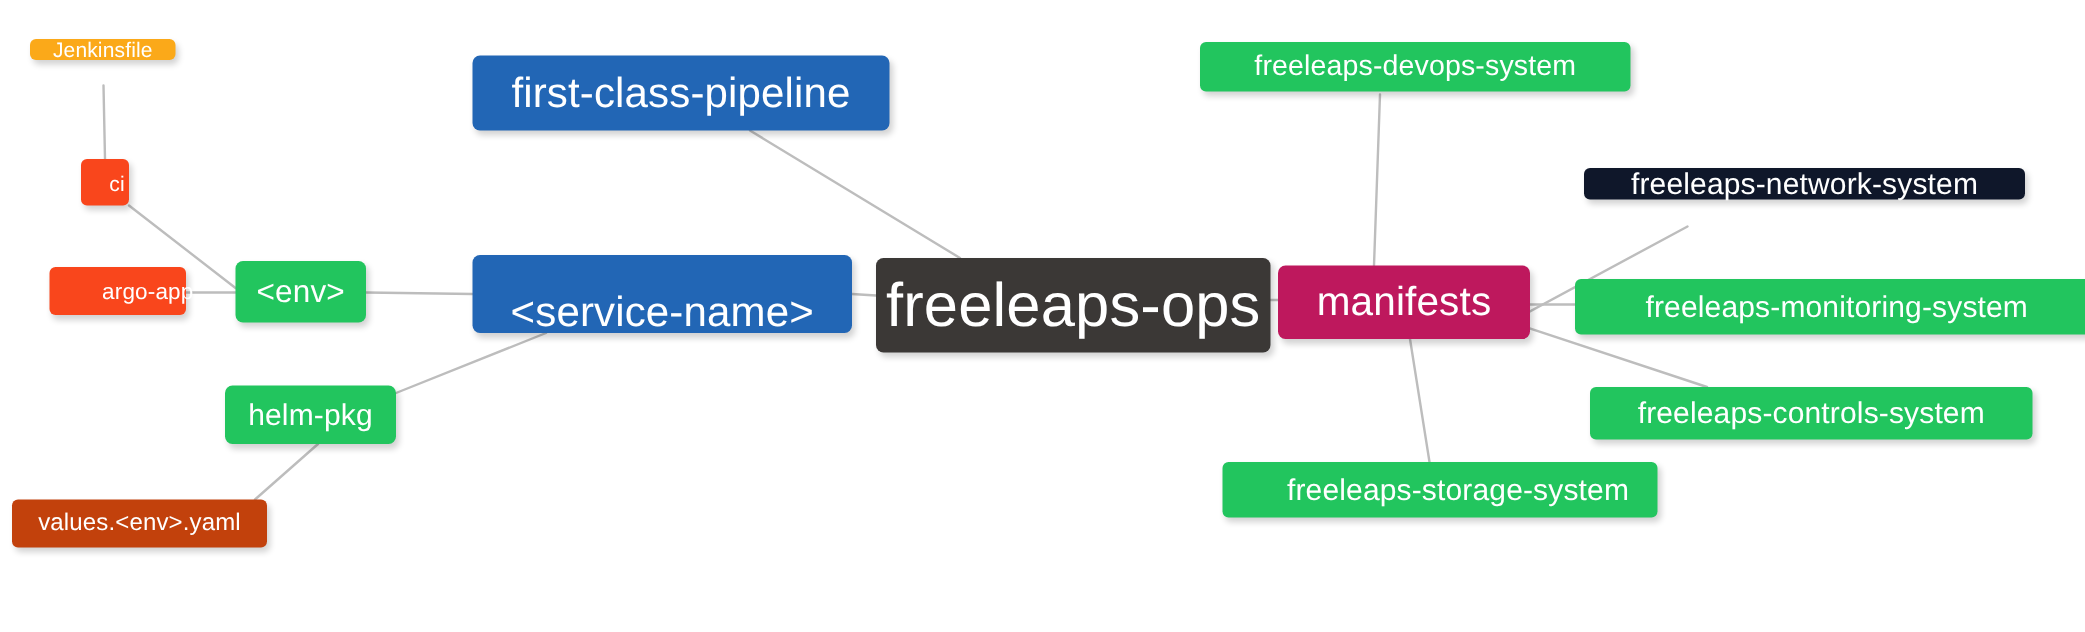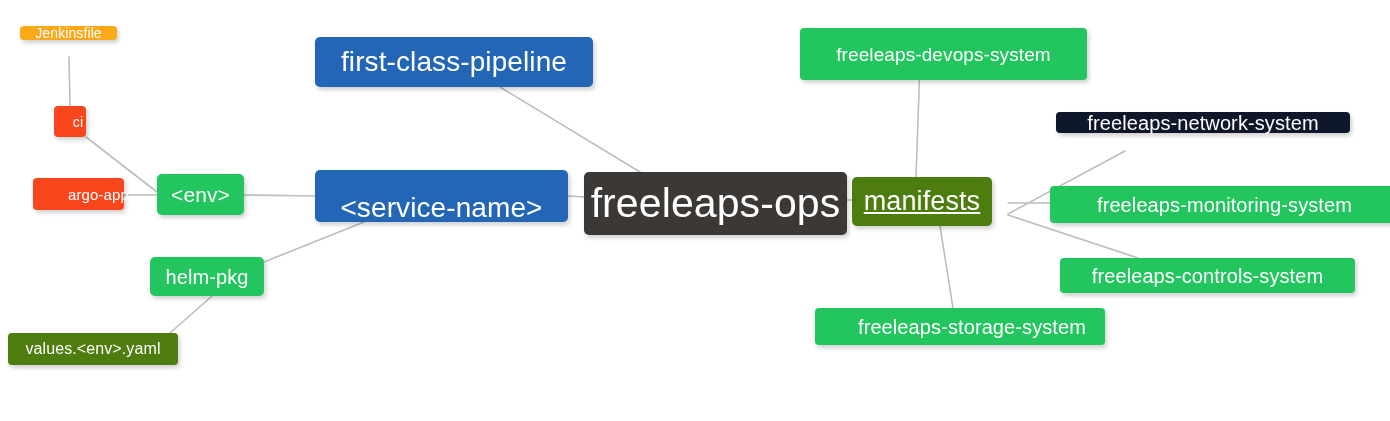--- a/index.html
+++ b/index.html
@@ -75,36 +75,36 @@
       </div>
       <div class="node" style="left: 33px; top: 178px; width: 91px; height: 32px; background: rgb(249, 70, 28); font-size: 15px; border-radius: 4px; padding-left: 40px;">
         <span class="node-label">argo-app</span>
       </div>
       <div class="node" style="left: 157px; top: 174px; width: 87px; height: 41px; background: rgb(34, 197, 94); font-size: 21px; border-radius: 5px;">
         <span class="node-label">&lt;env&gt;</span>
       </div>
       <div class="node" style="left: 150px; top: 257px; width: 114px; height: 39px; background: rgb(34, 197, 94); font-size: 20px; border-radius: 5px;">
         <span class="node-label">helm-pkg</span>
       </div>
-      <div class="node" style="left: 8px; top: 333px; width: 170px; height: 32px; background: #4d7c0f; font-size: 16px; border-radius: 4px;">
+      <div class="node" style="left: 8px; top: 333px; width: 170px; height: 32px; background: #c2410c; font-size: 16px; border-radius: 4px;">
         <span class="node-label">values.&lt;env&gt;.yaml</span>
       </div>
       <div class="node" style="left: 315px; top: 37px; width: 278px; height: 50px; background: rgb(34, 102, 181); font-size: 28px; border-radius: 5px;">
         <span class="node-label">first-class-pipeline</span>
       </div>
       <div class="node" style="left: 315px; top: 170px; width: 253px; height: 52px; background: rgb(34, 102, 181); font-size: 28px; border-radius: 5px; align-items: flex-end;">
         <span class="node-label">&lt;service-name&gt;</span>
       </div>
       <div class="node" style="left: 584px; top: 172px; width: 263px; height: 63px; background: rgb(59, 56, 54); font-size: 41px; border-radius: 5px;">
         <span class="node-label">freeleaps-ops</span>
       </div>
-      <div class="node" style="left: 852px; top: 177px; width: 140px; height: 49px; background: #4d7c0f; font-size: 27px; border-radius: 5px; text-decoration: underline;">
+      <div class="node" style="left: 852px; top: 177px; width: 168px; height: 49px; background: #be185d; font-size: 27px; border-radius: 5px;">
         <span class="node-label">manifests</span>
       </div>
-      <div class="node" style="left: 800px; top: 28px; width: 287px; height: 52px; background: rgb(34, 197, 94); font-size: 19px; border-radius: 4px;">
+      <div class="node" style="left: 800px; top: 28px; width: 287px; height: 33px; background: rgb(34, 197, 94); font-size: 19px; border-radius: 4px;">
         <span class="node-label">freeleaps-devops-system</span>
       </div>
       <div class="node" style="left: 1056px; top: 112px; width: 294px; height: 21px; background: #0f172a; font-size: 20px; border-radius: 4px;">
         <span class="node-label">freeleaps-network-system</span>
       </div>
       <div class="node" style="left: 1050px; top: 186px; width: 349px; height: 37px; background: rgb(34, 197, 94); font-size: 20px; border-radius: 4px;">
         <span class="node-label">freeleaps-monitoring-system</span>
       </div>
       <div class="node" style="left: 1060px; top: 258px; width: 295px; height: 35px; background: rgb(34, 197, 94); font-size: 20px; border-radius: 4px;">
         <span class="node-label">freeleaps-controls-system</span>

